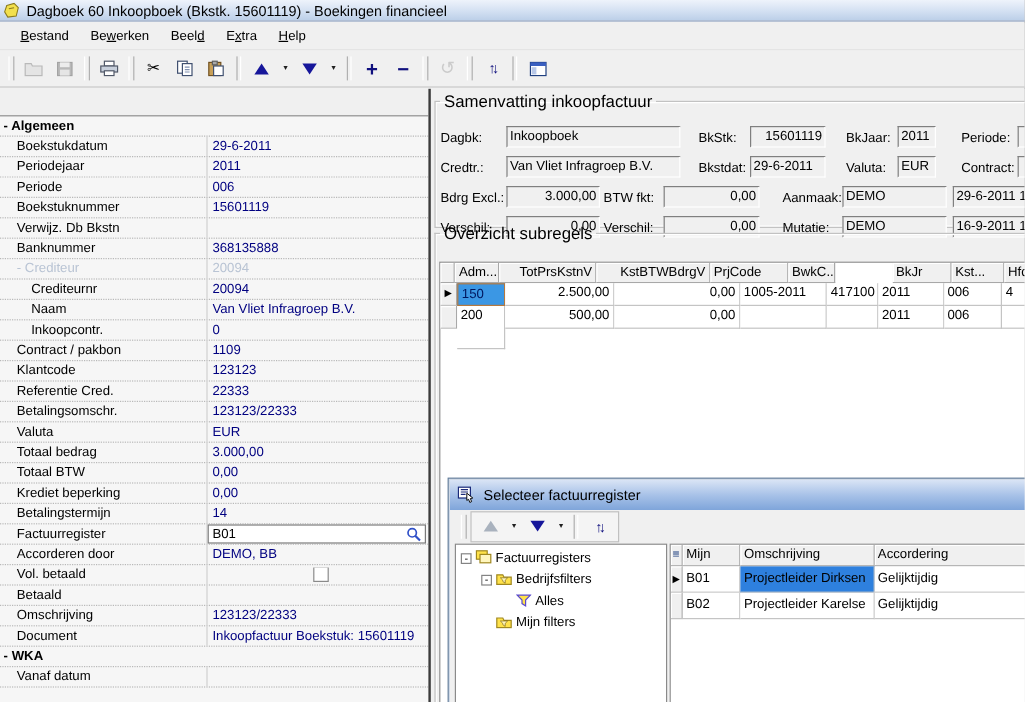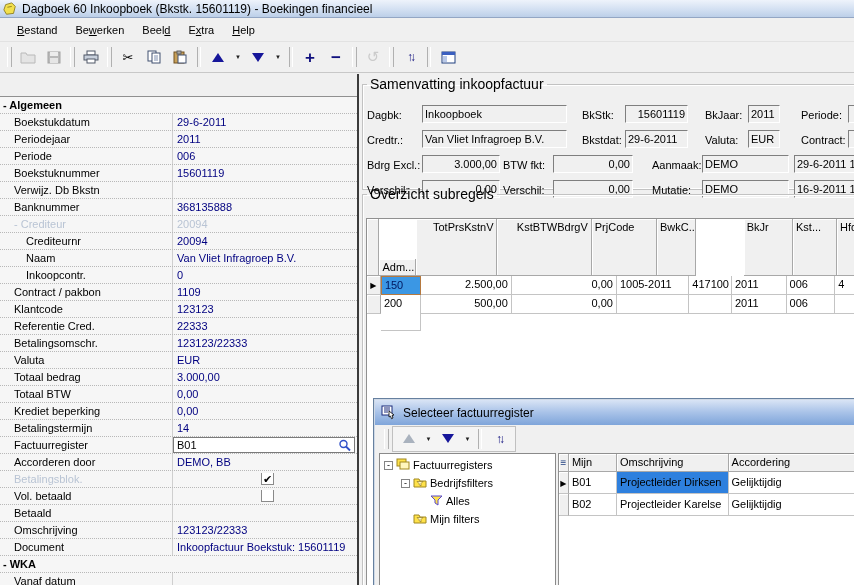--- a/index.html
+++ b/index.html
@@ -290,24 +290,20 @@
           <div class="editfield">B01<span><svg width="14" height="13" viewBox="0 0 14 13">
                 <circle cx="5.5" cy="5" r="3.5" fill="none" stroke="#3050c8" stroke-width="1.4"></circle>
                 <path d="M8 7.5l4 4" stroke="#3050c8" stroke-width="1.8"></path>
               </svg></span></div>
         </div>
         <div class="prow ">
           <span class="plabel">Accorderen door</span>
           <div class="pval">DEMO, BB</div>
         </div>
         <div class="prow ">
-          <span class="plabel dislabel">Betalingsblok.</span>
-          <div class="pval"><span class="checkbox">✔</span></div>
-        </div>
-        <div class="prow ">
           <span class="plabel">Vol. betaald</span>
           <div class="pval"><span class="checkbox"></span></div>
         </div>
         <div class="prow ">
           <span class="plabel">Betaald</span>
           <div class="pval"></div>
         </div>
         <div class="prow ">
           <span class="plabel">Omschrijving</span>
           <div class="pval">123123/22333</div>
@@ -364,21 +360,21 @@
       <span class="flabel" style="left:289px;top:92px;">Mutatie:</span>
       <div class="ffield" style="left:339px;top:88px;width:87px;">DEMO</div>
       <div class="ffield" style="left:431px;top:88px;width:80px;">16-9-2011 1</div>
     </fieldset>
 
     <fieldset class="fsB">
       <legend>Overzicht subregels</legend>
       <div class="grid maingrid" id="main-grid">
           <div class="grow ghead">
             <div class="gcell rowhdr" style="width: 14px;"></div>
-            <div class="gcell" style="width: 40px; margin-top: 40px;">Adm...</div>
+            <div class="gcell" style="width: 40px;">Adm...</div>
             <div class="gcell r" style="width: 92px;">TotPrsKstnV</div>
             <div class="gcell r" style="width: 106px;">KstBTWBdrgV</div>
             <div class="gcell" style="width: 73px;">PrjCode</div>
             <div class="gcell" style="width: 43px;">BwkC...</div>
             <div class="gcell" style="width: 55px; margin-left: 48px;">BkJr</div>
             <div class="gcell" style="width: 49px;">Kst...</div>
             <div class="gcell" style="width: 24px;">HfdG</div>
           </div>
           <div class="grow">
             <div class="gcell rowhdr" style="width: 14px; height: 19px;"><span class="arrow">▶</span></div>

